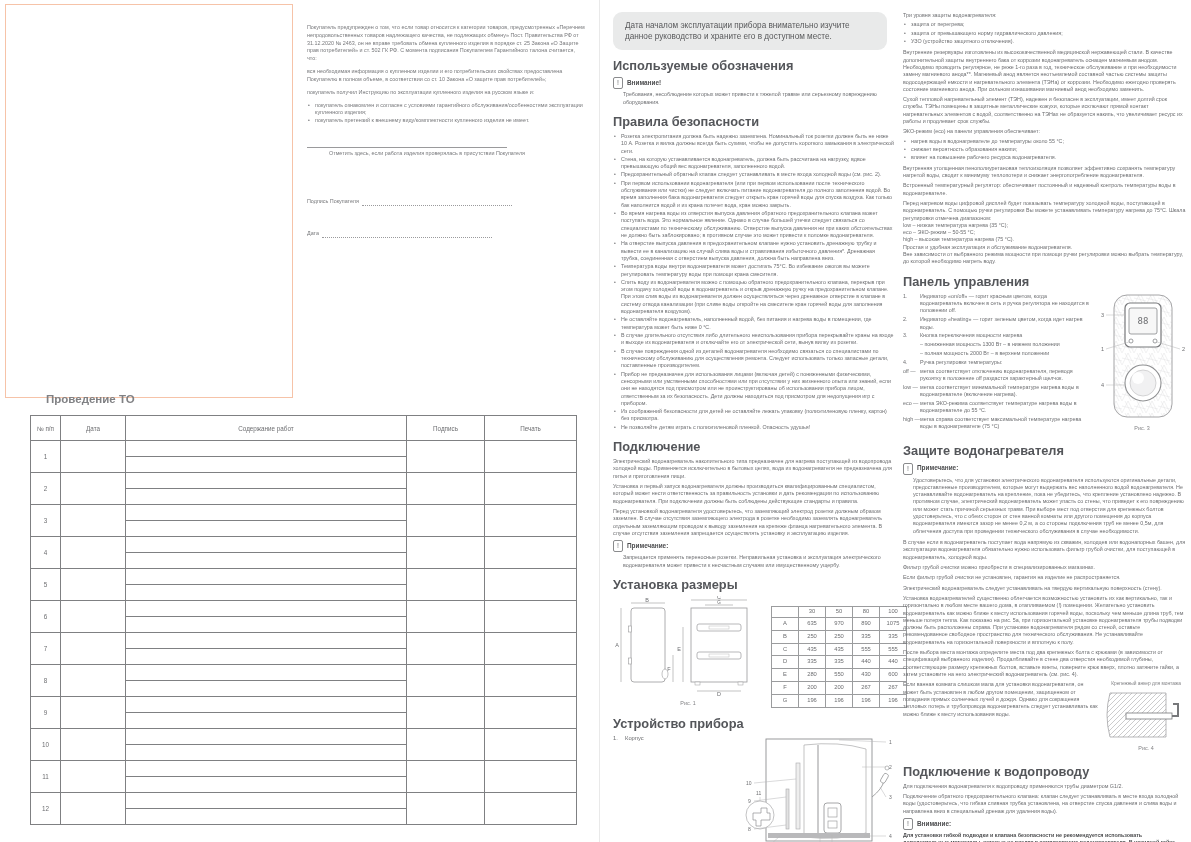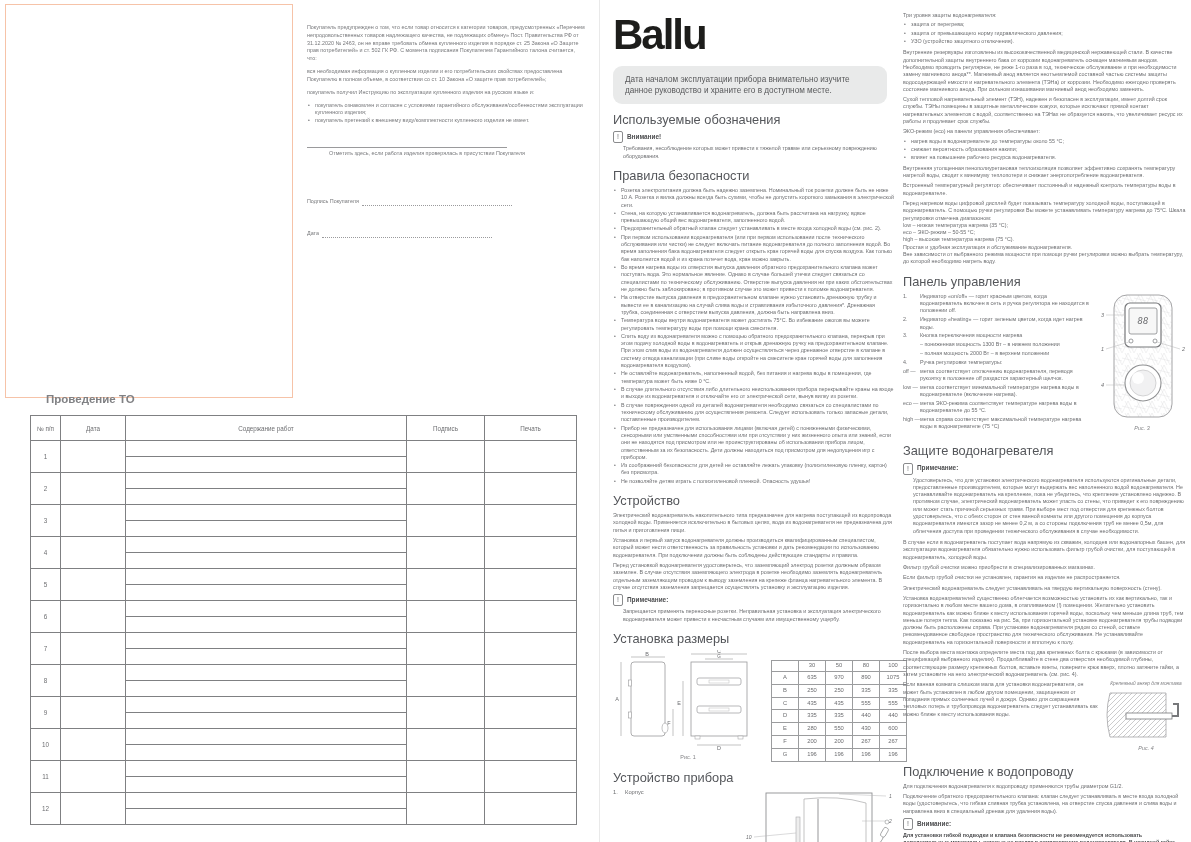--- a/index.html
+++ b/index.html
@@ -21,21 +21,21 @@
   #maint h2{margin:0 0 10px 0;font-size:11.5px;color:#808184;font-weight:bold;padding-left:16px;}
   table.mt{border-collapse:collapse;width:546px;table-layout:fixed;}
   table.mt th,table.mt td{border:1px solid #7f8082;font-weight:normal;font-size:6.3px;color:#6d6e71;padding:0 2px;}
   table.mt th{height:24px;text-align:center;}
   table.mt td{height:15px;}
   table.mt td.num{text-align:center;}
   
   .col{position:absolute;top:12px;font-size:5.35px;line-height:1.37;color:#6d6e71;}
   #col-mid{left:613px;width:281px;}
   #col-right{left:903px;width:283px;}
-  .h1{font-size:12.8px;font-weight:normal;color:#54565a;margin:9px 0 4px 0;line-height:1.1;}
+  .h1{font-size:12.8px;font-weight:bold;color:#54565a;margin:9px 0 4px 0;line-height:1.1;}
   .logo{font-size:42px;font-weight:800;color:#1d1d1b;letter-spacing:-2px;line-height:1;margin:2px 0 10px 0;}
   .notice{background:#e9eaea;border-radius:9px;padding:8px 12px;font-size:8.2px;line-height:1.35;color:#58595b;width:250px;}
   .ptitle{font-size:8.4px;font-weight:bold;color:#231f20;line-height:1.5;margin-top:9px;}
   .warnbox{margin:3px 0 2px 0;}
   .warnhead{display:flex;align-items:center;gap:4px;margin-bottom:2px;}
   .excl{flex:none;width:8px;height:10px;border:1px solid #8a8b8d;border-radius:2px;font-size:7px;line-height:10px;text-align:center;color:#6d6e71;}
   .warnlbl{font-weight:bold;font-size:6.4px;color:#4c4d4f;}
   .ind{padding-left:10px;}
   ul.dots-list{margin:2px 0 0 0;padding:0 0 0 8px;list-style:none;}
   ul.dots-list li{position:relative;margin:0 0 1px 0;}
@@ -48,21 +48,21 @@
   table.dim td,table.dim th{border:1px solid #9b9c9e;font-size:5.8px;font-weight:normal;color:#6d6e71;
      width:26px;height:10px;text-align:center;padding:0;}
   .figcap{text-align:center;font-size:5.4px;color:#808184;margin-top:2px;}
   
   .parts .row{display:flex;margin-bottom:1.5px;}
   .parts .n{flex:none;width:12px;}
   .parts .t{flex:1;}
   .panel-list .row{display:flex;margin-bottom:1.5px;}
   .panel-list .n{flex:none;width:17px;}
   .panel-list .t{flex:1;}
-  .fig-right{float:right;margin:0 0 3px 8px;text-align:center;font-style:italic;}
+  .fig-right{float:right;margin:0 0 3px 8px;text-align:center;}
   .fig-title{font-size:4.8px;color:#808184;text-align:center;margin-bottom:1px;}
   svg text{font-family:"Liberation Sans","DejaVu Sans",sans-serif;fill:#6d6e71;}
   .clear{clear:both;}
 </style>
 </head>
 <body>
 
 <div id="page">
   <div class="fold" style="left:599px"></div>
 
@@ -250,21 +250,20 @@
             <td rowspan="2"></td>
           </tr>
           <tr>
             <td></td>
           </tr>
         </tbody>
     </table>
   </div>
 
   <div id="col-mid" class="col">
-    <div class="logo">Ballu</div>
     <div class="notice">Дата началом эксплуатации прибора внимательно изучите данное руководство и храните его в доступном месте.</div>
 
     <div class="h1">Используемые обозначения</div>
     <div class="warnbox">
       <div class="warnhead">
         <span class="excl">!</span>
         <span class="warnlbl">Внимание!</span>
       </div>
       <div class="ind">Требования, несоблюдение которых может привести к тяжелой травме или серьезному повреждению оборудования.</div>
     </div>
@@ -281,21 +280,21 @@
         <li>Температура воды внутри водонагревателя может достигать 75°С. Во избежание ожогов вы можете регулировать температуру воды при помощи крана смесителя.</li>
         <li>Слить воду из водонагревателя можно с помощью обратного предохранительного клапана, перекрыв при этом подачу холодной воды в водонагреватель и открыв дренажную ручку на предохранительном клапане. При этом слив воды из водонагревателя должен осуществляться через дренажное отверстие в клапане в систему отвода канализации (при сливе воды откройте на смесителе кран горячей воды для заполнения водонагревателя воздухом).</li>
         <li>Не оставляйте водонагреватель, наполненный водой, без питания и нагрева воды в помещении, где температура может быть ниже 0 °С.</li>
         <li>В случае длительного отсутствия либо длительного неиспользования прибора перекрывайте краны на входе и выходе из водонагревателя и отключайте его от электрической сети, вынув вилку из розетки.</li>
         <li>В случае повреждения одной из деталей водонагревателя необходимо связаться со специалистами по техническому обслуживанию для осуществления ремонта. Следует использовать только запасные детали, поставленные производителем.</li>
         <li>Прибор не предназначен для использования лицами (включая детей) с пониженными физическими, сенсорными или умственными способностями или при отсутствии у них жизненного опыта или знаний, если они не находятся под присмотром или не проинструктированы об использовании прибора лицом, ответственным за их безопасность. Дети должны находиться под присмотром для недопущения игр с прибором.</li>
         <li>Из соображений безопасности для детей не оставляйте лежать упаковку (полиэтиленовую пленку, картон) без присмотра.</li>
         <li>Не позволяйте детям играть с полиэтиленовой пленкой. Опасность удушья!</li>
       </ul>
 
-    <div class="h1">Устройство</div>
+    <div class="h1">Подключение</div>
     <div>
 
     <p class="para">Электрический водонагреватель накопительного типа предназначен для нагрева поступающей из водопровода холодной воды. Применяется исключительно в бытовых целях, вода из водонагревателя не предназначена для питья и приготовления пищи.</p>
         <p class="para">Установка и первый запуск водонагревателя должны производиться квалифицированным специалистом, который может нести ответственность за правильность установки и дать рекомендации по использованию водонагревателя. При подключении должны быть соблюдены действующие стандарты и правила.</p>
         <p class="para">Перед установкой водонагревателя удостоверьтесь, что заземляющий электрод розетки должным образом заземлен. В случае отсутствия заземляющего электрода в розетке необходимо заземлять водонагреватель отдельным заземляющим проводом к выводу заземления на крепеже фланца нагревательного элемента. В случае отсутствия заземления запрещается осуществлять установку и эксплуатацию изделия.</p>
       </div>
     <div class="warnbox">
       <div class="warnhead">
         <span class="excl">!</span>
         <span class="warnlbl">Примечание:</span>

